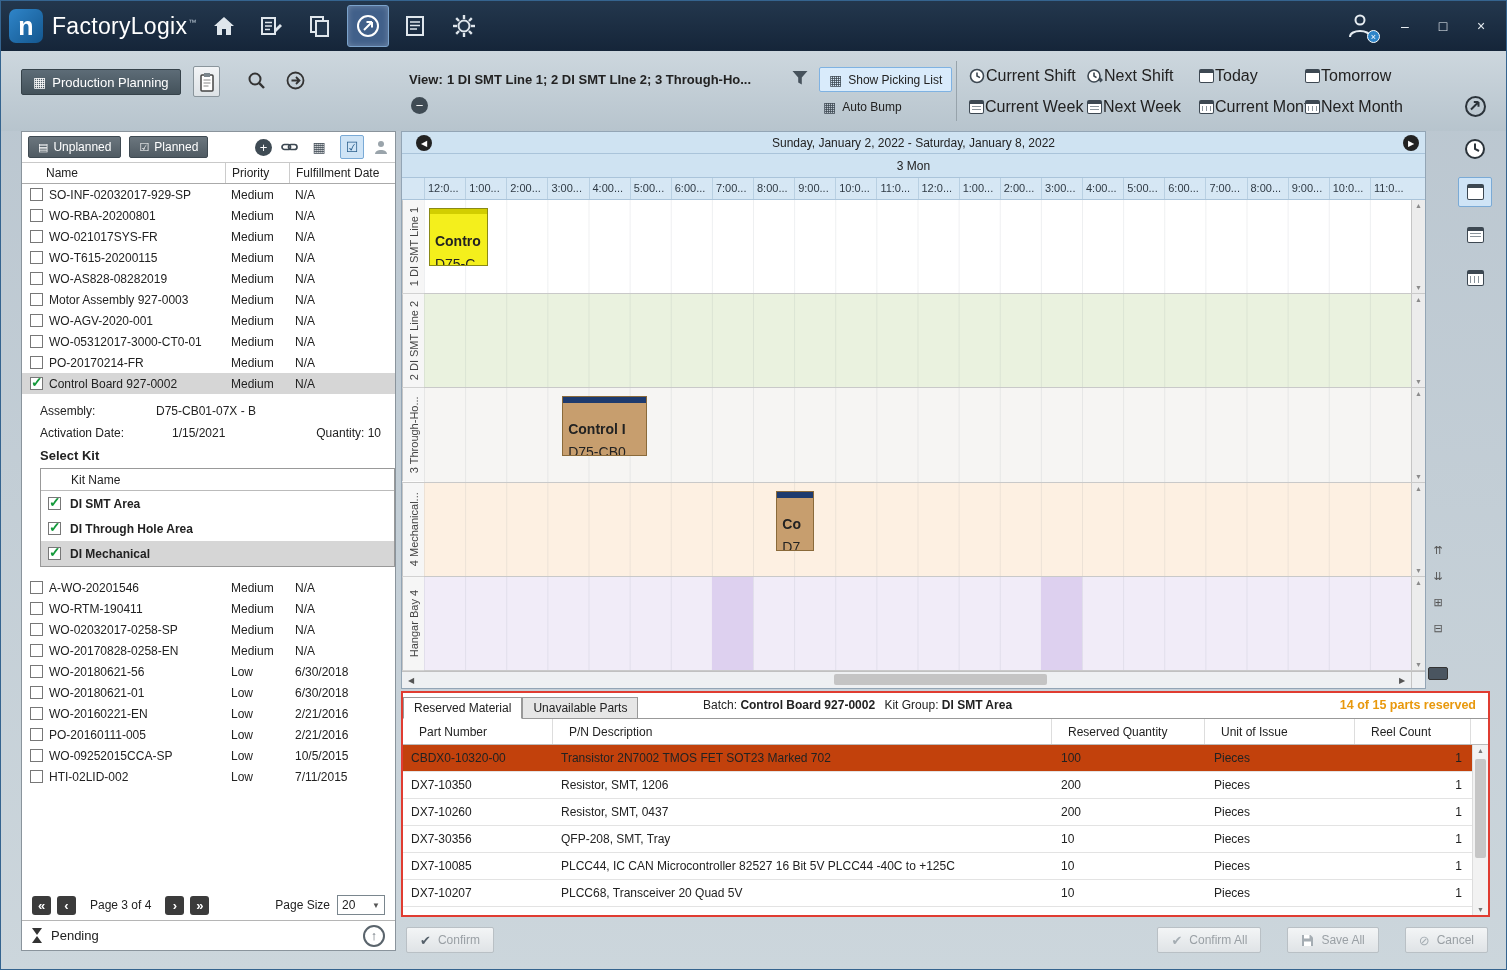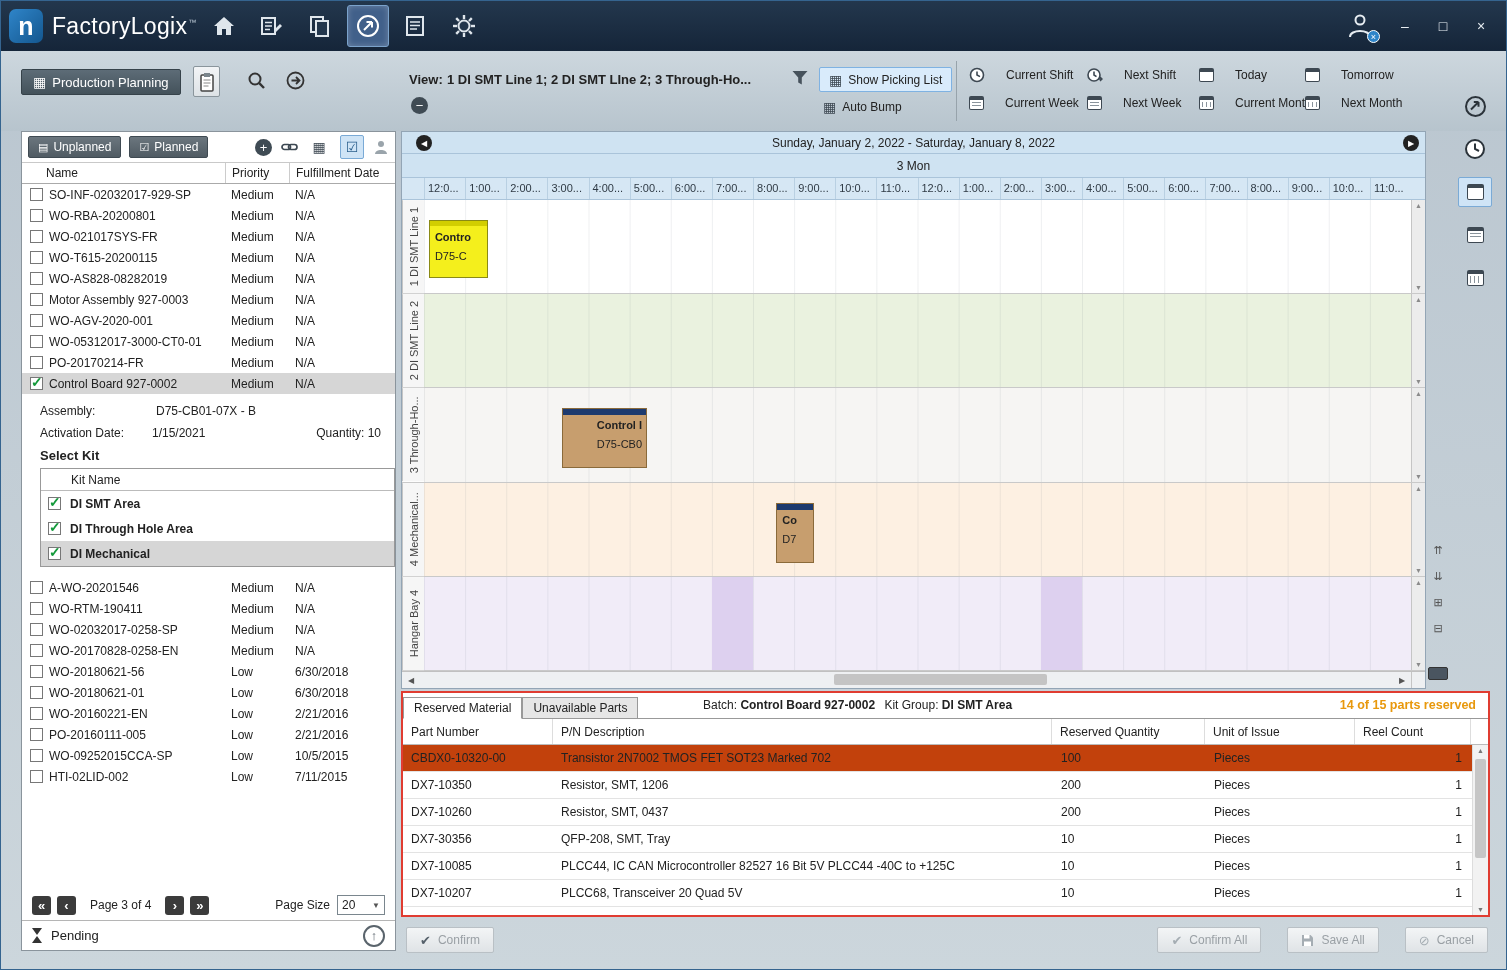--- a/index.html
+++ b/index.html
@@ -22,21 +22,21 @@
 .pp-btn{position:absolute;left:20px;top:18px;height:26px;display:flex;align-items:center;gap:6px;padding:0 11px;background:linear-gradient(#5d6c77,#44525b);border:1px solid #36424a;border-radius:2px;color:#fff;font-size:13px}
 .tool-box{position:absolute;left:192px;top:15px;width:27px;height:31px;border:1px solid #8a959c;background:linear-gradient(#f2f4f6,#dde2e6);display:flex;align-items:center;justify-content:center;border-radius:2px}
 .flat-ic{position:absolute;display:flex;align-items:center;justify-content:center}
 .view-label{position:absolute;left:408px;top:21px;font-weight:bold;font-size:13px}
 .view-value{position:absolute;left:446px;top:21px;font-weight:bold;font-size:13px;max-width:330px;white-space:nowrap;overflow:hidden}
 .circle-dark{width:17px;height:17px;border-radius:50%;background:#3f4b54;color:#fff;display:flex;align-items:center;justify-content:center;font-size:13px;line-height:1}
 .picking-btn{position:absolute;left:818px;top:16px;height:25px;display:flex;align-items:center;gap:6px;padding:0 9px;background:#d9ebfb;border:1px solid #7fb2e2;border-radius:2px;font-size:12px}
 .autobump{position:absolute;left:822px;top:49px;display:flex;align-items:center;gap:6px;font-size:12px}
 .tb-sep{position:absolute;left:955px;top:10px;bottom:10px;width:1px;background:#97a3ab}
 .shift-grid{position:absolute;left:968px;top:16px;display:grid;grid-template-columns:118px 112px 106px 118px;row-gap:13px}
-.shift-item{display:flex;align-items:center;gap:21px;font-size:12px;white-space:nowrap}
+.shift-item{display:flex;align-items:center;gap:1px;font-size:16px;white-space:nowrap}
 .cal{display:inline-block;width:15px;height:14px;border:1px solid #3d4852;border-top:4px solid #3d4852;border-radius:2px;background:#fff;position:relative;flex:none}
 .cal.lines::after{content:"";position:absolute;left:2px;right:2px;top:2px;height:6px;background:repeating-linear-gradient(#8a949c 0 1px,transparent 1px 3px)}
 .cal.grid2::after{content:"";position:absolute;left:2px;right:2px;top:2px;bottom:2px;background:repeating-linear-gradient(90deg,#8a949c 0 1px,transparent 1px 4px)}
 .grid-glyph{color:#3d4852;font-size:14px;line-height:1}
 
 .left-panel{position:absolute;left:20px;top:130px;width:375px;height:820px;background:#fff;border:1px solid #8a949c;display:flex;flex-direction:column}
 .lp-toolbar{height:30px;display:flex;align-items:center;gap:8px;padding:0 6px;flex:none}
 .dark-tab{height:22px;display:flex;align-items:center;gap:5px;padding:0 9px;background:linear-gradient(#6b767e,#505b63);border:1px solid #3f4a52;border-radius:2px;color:#fff;font-size:12px}
 .dark-tab .g{font-size:11px}
 .lp-icons{margin-left:auto;display:flex;align-items:center;gap:9px}
@@ -81,21 +81,21 @@
 .tb-spacer-l{width:22px;flex:none}
 .tb-spacer-r{width:14px;flex:none}
 .time-cells{flex:1;display:flex;min-width:0}
 .tcell{flex:1 1 0;min-width:0;border-left:1px solid #b9d0e2;padding:4px 0 0 3px;font-size:11px;color:#2f3a44;overflow:hidden;white-space:nowrap}
 .lanes{flex:1;display:flex;flex-direction:column;min-height:0}
 .lane{flex:1;display:flex;border-bottom:1px solid #c9c9c9;min-height:0}
 .lane-label{width:22px;flex:none;background:#f6f6f6;border-right:1px solid #c5c5c5;display:flex;align-items:center;justify-content:center;font-size:11px;color:#444;writing-mode:vertical-rl;transform:rotate(180deg);overflow:hidden;white-space:nowrap}
 .lane-body{flex:1;position:relative;min-width:0;background-image:linear-gradient(to right,rgba(40,60,80,.08) 1px,transparent 1px);background-size:calc(100%/24) 100%}
 .lane-scroll{width:14px;flex:none;background:#ececec;border-left:1px solid #c5c5c5;display:flex;flex-direction:column;justify-content:space-between;align-items:center;padding:2px 0;font-size:7px;color:#8a8a8a}
 .band{position:absolute;top:0;bottom:0;background:#ddd0ef}
-.task{position:absolute;top:20px;height:58px;border:1px solid #6b6b2a;overflow:hidden;padding:10px 4px 0 5px;font-size:11px;cursor:pointer}
+.task{position:absolute;top:8px;height:58px;border:1px solid #6b6b2a;overflow:hidden;padding:24px 4px 0 5px;font-size:14px;cursor:pointer}
 .task::before{content:"";position:absolute;top:0;left:0;right:0;height:5px;background:#d2ce00}
 .task.yellow{background:#f4ef1c;border-color:#8a8a15}
 .task.tan{background:#c79e6e;border-color:#8a6a3a;height:60px}
 .task.tan::before{height:6px;background:#1d3a6e}
 .task-title{font-weight:bold;white-space:nowrap}
 .task-sub{white-space:nowrap;margin-top:7px}
 .hbar{height:17px;border-top:1px solid #c0c0c0;background:#eef0f2;display:flex;align-items:stretch;flex:none}
 .hbar .arr{width:18px;display:flex;align-items:center;justify-content:center;font-size:8px;color:#555}
 .hbar .track{flex:1;position:relative}
 .hbar .thumb{position:absolute;top:2px;height:11px;left:42.6%;width:21.8%;background:#c4c4c4;border-radius:2px}
@@ -108,21 +108,21 @@
 .rail-tile.selected{background:#cfe4f6;border:1px solid #7aaad6}
 
 .bottom-panel{position:absolute;left:400px;top:690px;width:1089px;height:226px;border:2px solid #e03c31;background:#fff;display:flex;flex-direction:column}
 .bp-header{height:26px;border-bottom:1px solid #999;position:relative;display:flex;align-items:flex-end;flex:none}
 .bp-tab{height:22px;display:flex;align-items:center;padding:0 10px;font-size:12px;border:1px solid #999;margin-bottom:-1px;background:#e6e6e6}
 .bp-tab.active{background:#fff;border-bottom-color:#fff;z-index:2}
 .bp-batch{position:absolute;left:300px;top:5px;font-size:12px}
 .bp-batch b{font-weight:bold}
 .bp-summary{position:absolute;right:12px;top:5px;font-size:12.5px;font-weight:bold;color:#e8980c}
 .bp-cols{height:26px;display:grid;grid-template-columns:150px 1fr 153px 150px 116px 17px;align-items:center;border-bottom:1px solid #bbb;font-size:12px;flex:none}
-.bp-cols div{padding-left:8px;border-right:1px solid #ddd;height:100%;display:flex;align-items:center;overflow:hidden;white-space:nowrap}
+.bp-cols div{padding-left:16px;border-right:1px solid #ddd;height:100%;display:flex;align-items:center;overflow:hidden;white-space:nowrap}
 .bp-cols div:last-child{border-right:none}
 .bp-body{flex:1;position:relative;overflow:hidden}
 .part-row{height:27px;display:grid;grid-template-columns:150px 1fr 153px 150px 116px;align-items:center;border-bottom:1px solid #e3e3e3;font-size:12px}
 .part-row.selected{background:#c2410c}
 .part-row div{padding-left:8px;overflow:hidden;white-space:nowrap}
 .part-row .reel{text-align:right;padding-right:10px}
 .vsb{position:absolute;right:0;top:0;bottom:0;width:16px;background:#f2f2f2;border-left:1px solid #ddd;display:flex;flex-direction:column;align-items:center;justify-content:space-between;padding:2px 0;font-size:7px;color:#777}
 .vsb .vthumb{position:absolute;top:14px;left:2px;width:11px;height:58%;background:#c6c6c6;border-radius:2px}
 
 .footer-btn{height:26px;display:flex;align-items:center;gap:7px;padding:0 13px;background:linear-gradient(#f3f5f6,#dfe3e6);border:1px solid #b9c0c5;border-radius:2px;color:#9aa0a5;font-size:12px}
@@ -433,21 +433,21 @@
       </div>
   </div>
 
   <div class="detail">
     <div class="d-row">
       <span class="d-label">Assembly:</span>
       <span style="margin-left:22px">D75-CB01-07X - B</span>
     </div>
     <div class="d-row">
       <span class="d-label">Activation Date:</span>
-      <span style="margin-left:18px">1/15/2021</span>
+      <span style="margin-left:38px">1/15/2021</span>
       <span class="d-qty">Quantity: 10</span>
     </div>
     <div class="select-kit">Select Kit</div>
     <div class="kit-table">
       <div class="kit-head">Kit Name</div>
       <div class="kit-row">
           <span class="chk checked"></span>
           <span>DI SMT Area</span>
         </div>
         <div class="kit-row">
@@ -624,21 +624,21 @@
       <div class="lane">
         <div class="lane-label">2 DI SMT Line 2</div>
         <div class="lane-body" style="background-color: rgb(234, 242, 223);"></div>
         <div class="lane-scroll">
           <span>▲</span>
           <span>▼</span>
         </div>
       </div>
       <div class="lane">
         <div class="lane-label">3 Through-Ho...</div>
-        <div class="lane-body" style="background-color: rgb(246, 245, 243); text-align: right;">
+        <div class="lane-body" style="background-color: rgb(246, 245, 243);">
           <div class="task tan" style="left: 14%; width: 8.6%;">
             <div class="task-title">Control I</div>
             <div class="task-sub">D75-CB0</div>
           </div>
         </div>
         <div class="lane-scroll">
           <span>▲</span>
           <span>▼</span>
         </div>
       </div>

